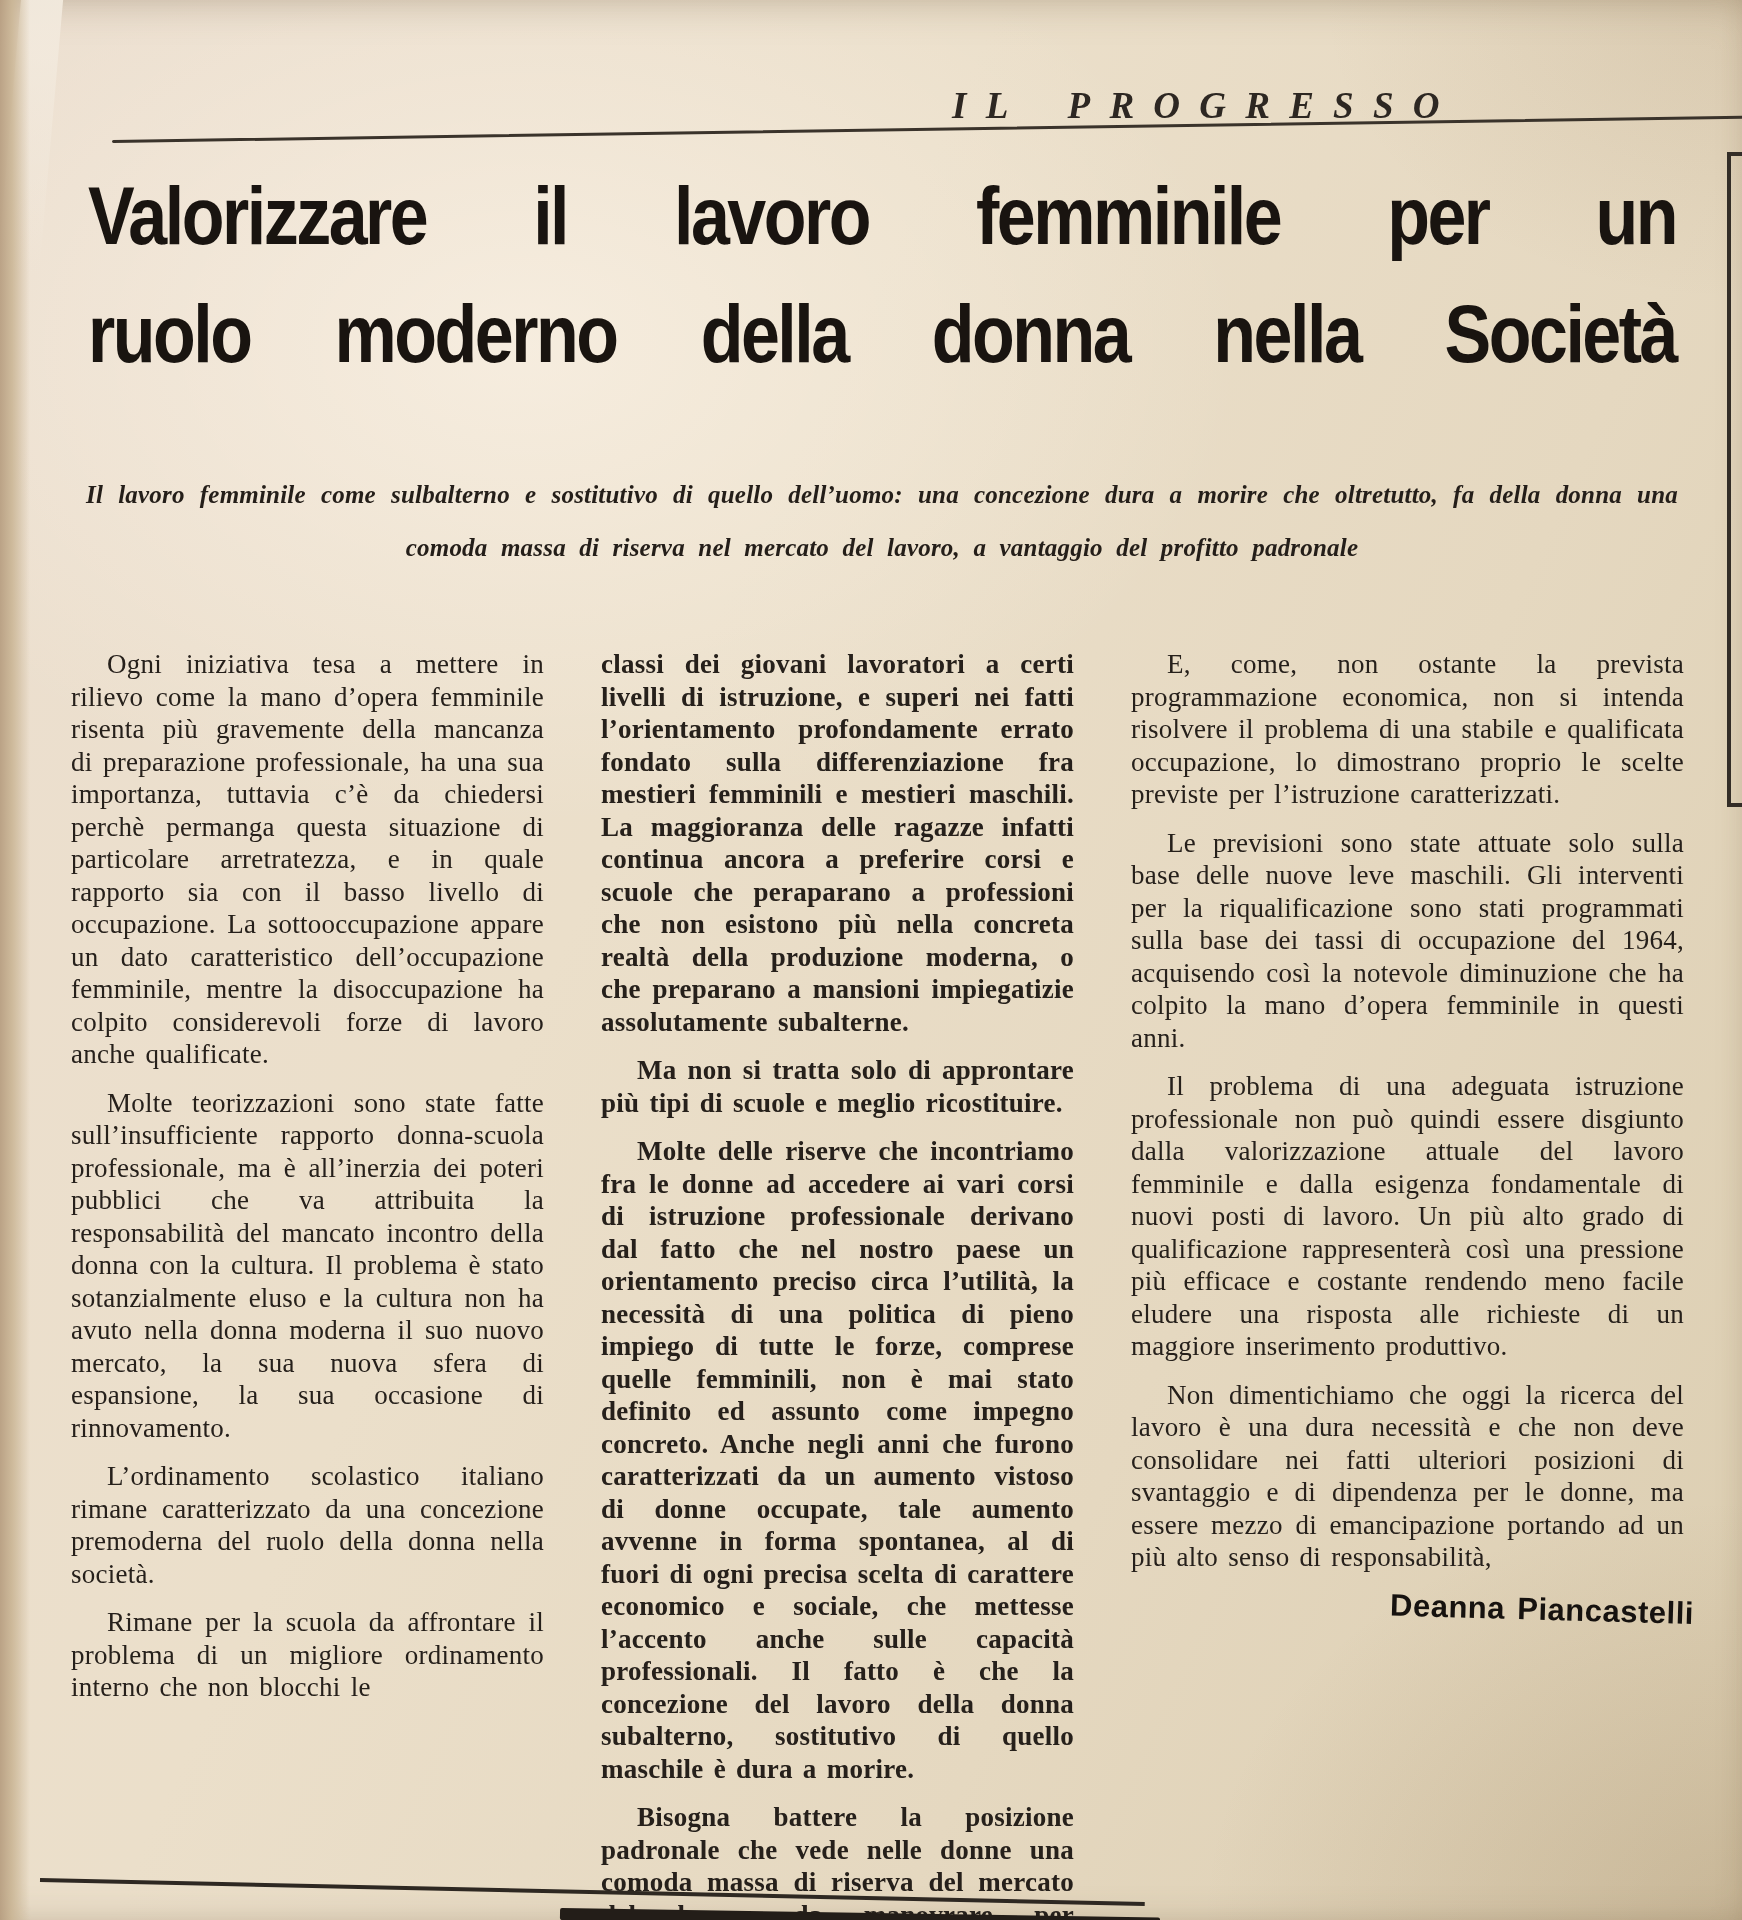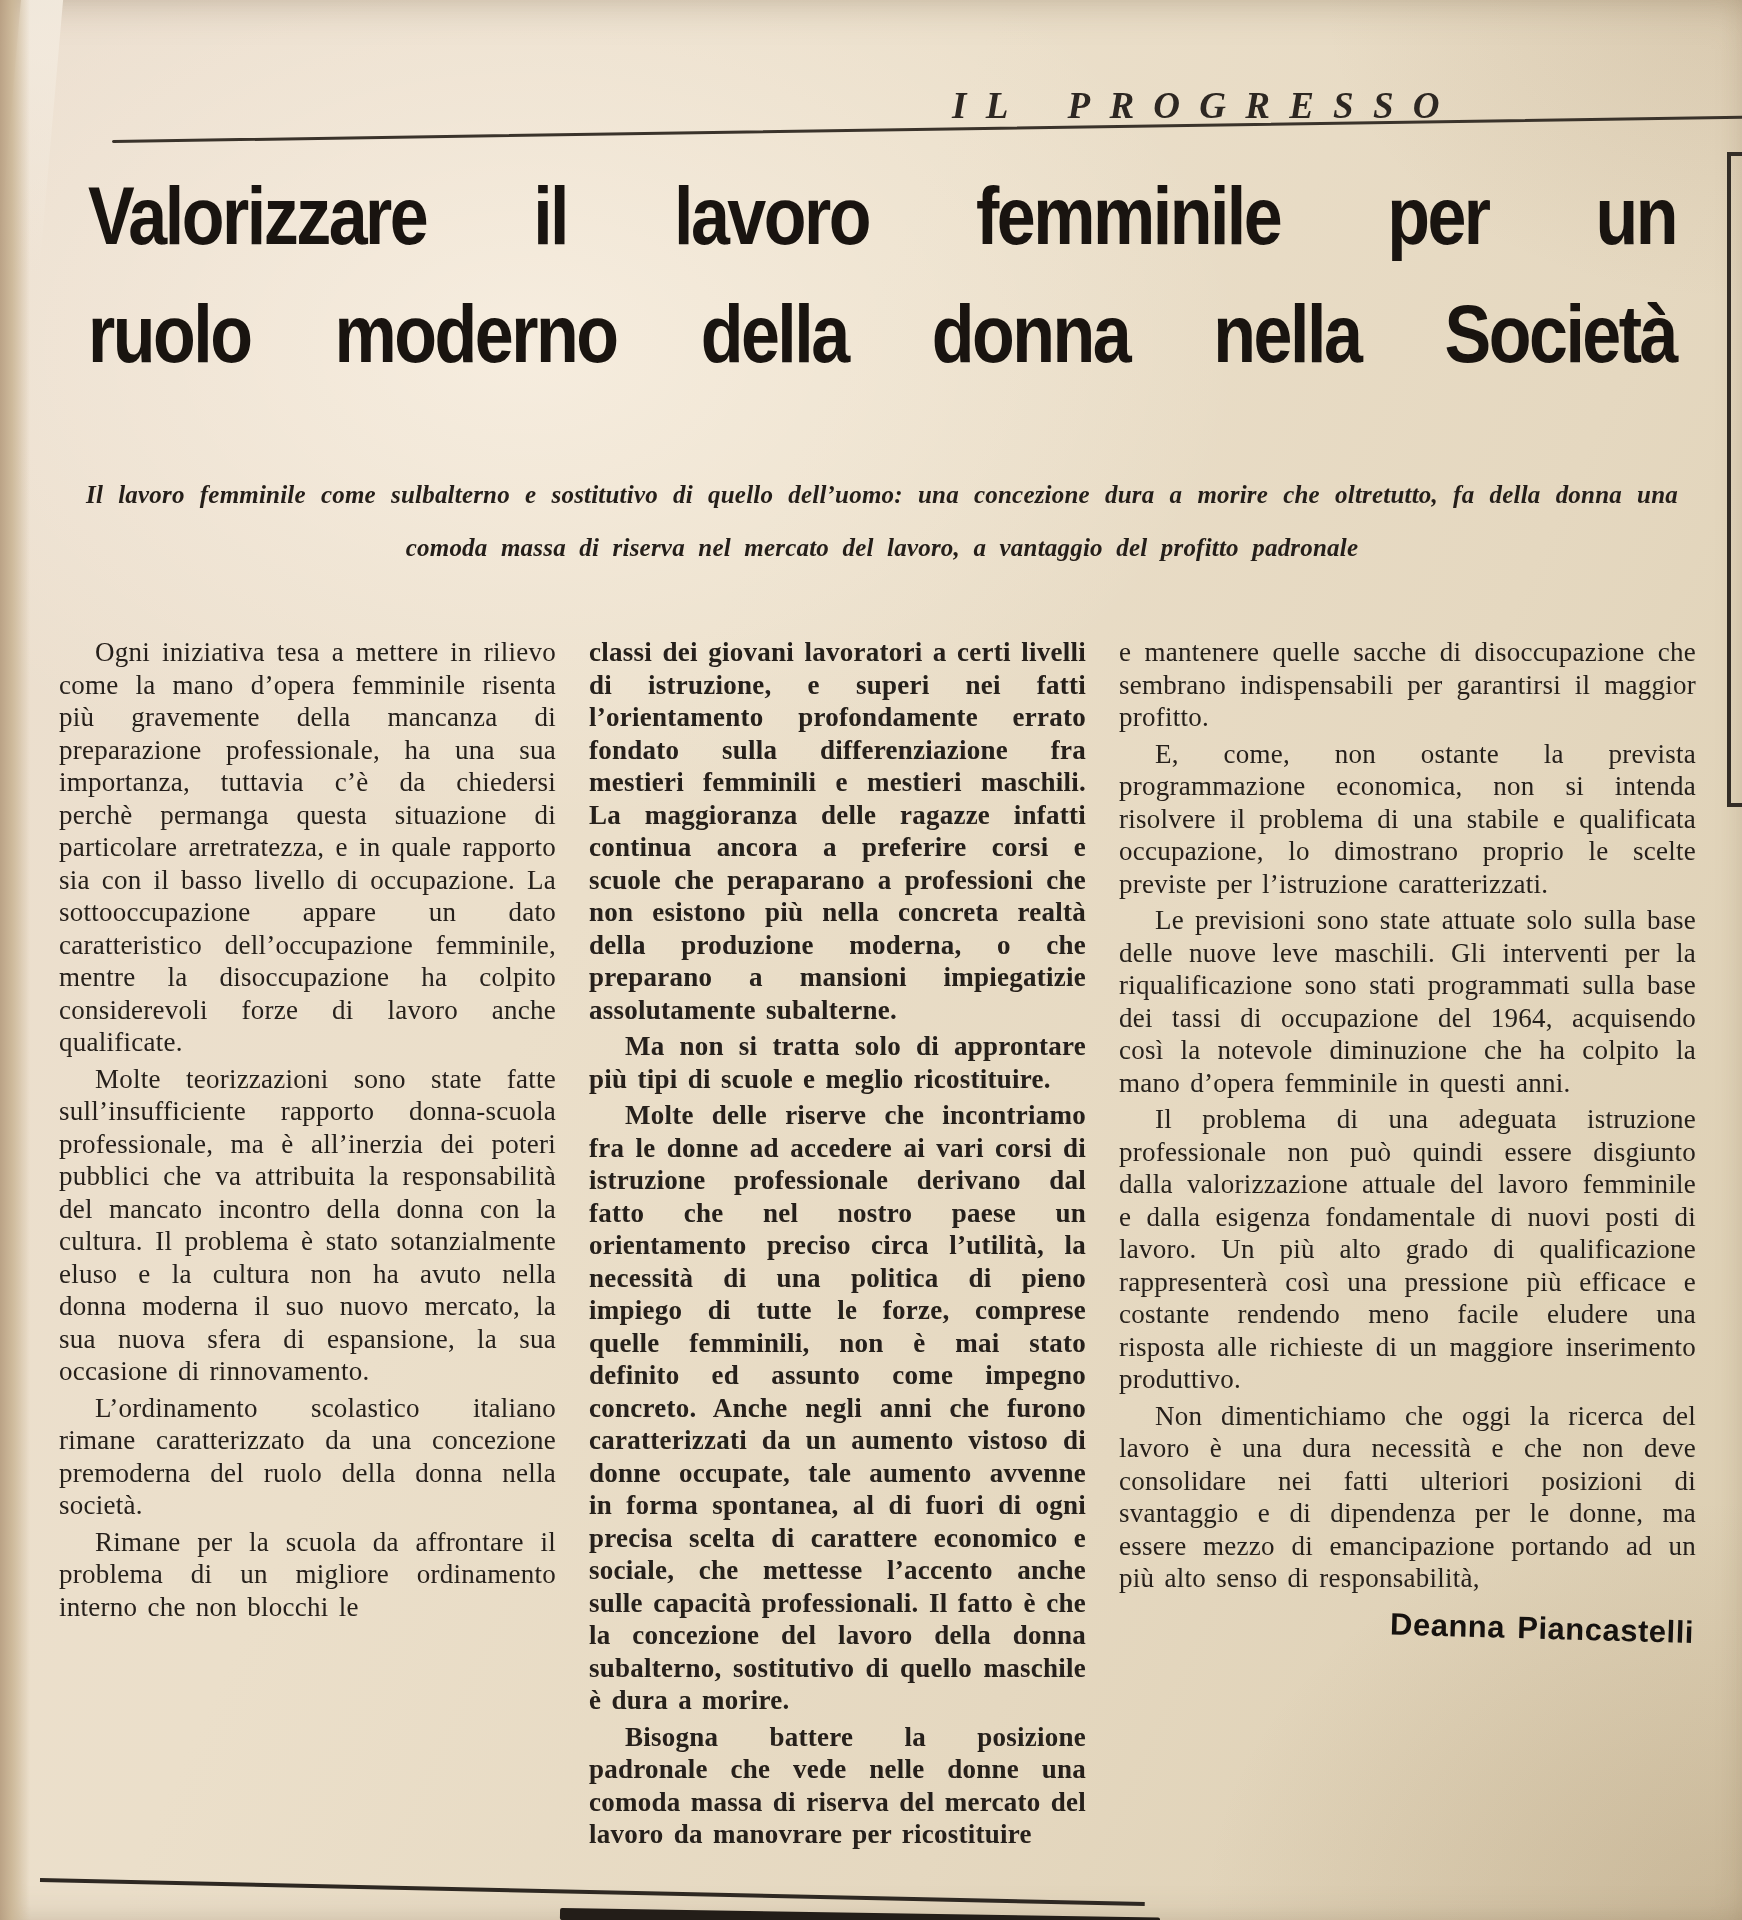--- a/index.html
+++ b/index.html
@@ -59,21 +59,21 @@
     text-align:justify;text-align-last:center;color:#241e19;
   }
   .columns{
     position:absolute;left:55px;top:632px;width:1645px;
     display:flex;gap:25px;
   }
   .col{font-size:27px;line-height:32.5px;text-align:justify;word-spacing:3.2px;letter-spacing:.25px;}
   .col-1{width:505px;}
   .col-2{width:505px;font-weight:bold;}
   .col-3{width:585px;}
-  .col p.para{margin:4px;}
+  .col p.para{margin:16px;}
   .col p.para.indent{text-indent:36px;}
   .byline{
     font-family:"Liberation Sans", sans-serif;font-weight:700;
     font-size:31px;text-align:right;margin-top:14px;padding-right:6px;
     transform:rotate(1.6deg);color:#16120f;letter-spacing:.5px;
   }
   .bottom-rule{
     position:absolute;left:40px;top:1878px;width:1105px;height:4px;
     background:#2e2822;transform:rotate(1.25deg);transform-origin:left center;
   }
@@ -115,21 +115,20 @@
         <p class="para indent">Rimane per la scuola da affrontare il problema di un migliore ordinamento interno che non blocchi le</p>
       </div>
     <div class="col col-2">
         <p class="para">classi dei giovani lavoratori a certi livelli di istruzione, e superi nei fatti l’orientamento profondamente errato fondato sulla differenziazione fra mestieri femminili e mestieri maschili. La maggioranza delle ragazze infatti continua ancora a preferire corsi e scuole che peraparano a professioni che non esistono più nella concreta realtà della produzione moderna, o che preparano a mansioni impiegatizie assolutamente subalterne.</p>
         <p class="para indent">Ma non si tratta solo di approntare più tipi di scuole e meglio ricostituire.</p>
         <p class="para indent">Molte delle riserve che incontriamo fra le donne ad accedere ai vari corsi di istruzione professionale derivano dal fatto che nel nostro paese un orientamento preciso circa l’utilità, la necessità di una politica di pieno impiego di tutte le forze, comprese quelle femminili, non è mai stato definito ed assunto come impegno concreto. Anche negli anni che furono caratterizzati da un aumento vistoso di donne occupate, tale aumento avvenne in forma spontanea, al di fuori di ogni precisa scelta di carattere economico e sociale, che mettesse l’accento anche sulle capacità professionali. Il fatto è che la concezione del lavoro della donna subalterno, sostitutivo di quello maschile è dura a morire.</p>
         <p class="para indent">Bisogna battere la posizione padronale che vede nelle donne una comoda massa di riserva del mercato del lavoro da manovrare per ricostituire</p>
       </div>
     <div class="col col-3">
 
-    <p class="para">e mantenere quelle sacche di disoccupazione che sembrano indispensabili per garantirsi il maggior profitto.</p>
         <p class="para indent">E, come, non ostante la prevista programmazione economica, non si intenda risolvere il problema di una stabile e qualificata occupazione, lo dimostrano proprio le scelte previste per l’istruzione caratterizzati.</p>
         <p class="para indent">Le previsioni sono state attuate solo sulla base delle nuove leve maschili. Gli interventi per la riqualificazione sono stati programmati sulla base dei tassi di occupazione del 1964, acquisendo così la notevole diminuzione che ha colpito la mano d’opera femminile in questi anni.</p>
         <p class="para indent">Il problema di una adeguata istruzione professionale non può quindi essere disgiunto dalla valorizzazione attuale del lavoro femminile e dalla esigenza fondamentale di nuovi posti di lavoro. Un più alto grado di qualificazione rappresenterà così una pressione più efficace e costante rendendo meno facile eludere una risposta alle richieste di un maggiore inserimento produttivo.</p>
         <p class="para indent">Non dimentichiamo che oggi la ricerca del lavoro è una dura necessità e che non deve consolidare nei fatti ulteriori posizioni di svantaggio e di dipendenza per le donne, ma essere mezzo di emancipazione portando ad un più alto senso di responsabilità,</p>
         <div class="byline">Deanna Piancastelli</div>
       </div>
   </div>
 
   <div class="bottom-rule"></div>
   <div class="bottom-band"></div>

